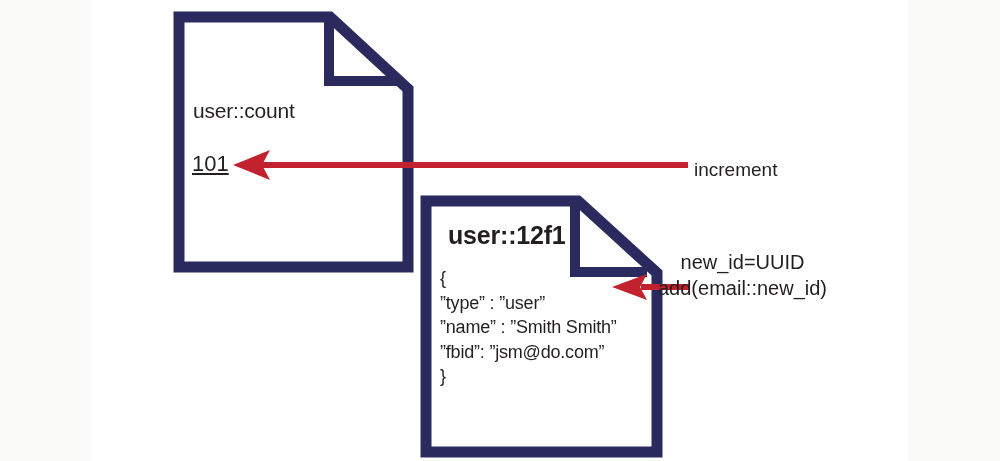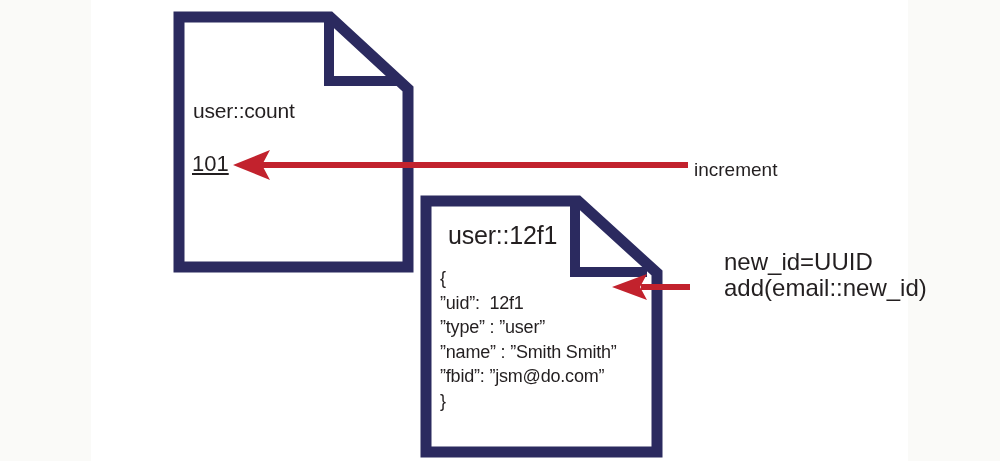--- a/index.html
+++ b/index.html
@@ -16,25 +16,25 @@
   .band-left{left:0;width:91px;}
   .band-right{left:908px;width:92px;}
   svg.shapes{position:absolute;left:0;top:0;width:1000px;height:461px;}
   .page{fill:#ffffff;stroke:var(--navy);stroke-width:11;stroke-linejoin:miter;}
   .fold{fill:none;stroke:var(--navy);stroke-width:10;stroke-linejoin:miter;}
   .arrowline{stroke:var(--red);stroke-width:6;}
   .arrowhead{fill:var(--red);}
   .txt{position:absolute;white-space:pre;color:var(--ink);}
   .doc1-title{left:193px;top:99px;font-size:21px;letter-spacing:-0.2px;}
   .doc1-value{left:192px;top:151px;font-size:22px;text-decoration:underline;}
-  .doc2-title{left:448px;top:221px;font-size:25px;letter-spacing:-0.2px;}
+  .doc2-title{left:448px;top:221px;font-size:25px;letter-spacing:-0.2px;font-weight:bold;}
   .json-body{position:absolute;left:440px;top:266px;font-size:18px;line-height:24.5px;letter-spacing:-0.2px;}
   .json-body div{white-space:pre;}
   .label-increment{left:694px;top:159px;font-size:19px;}
-  .labels2{position:absolute;left:724px;top:249px;font-size:24px;line-height:26px;}
+  .labels2{position:absolute;left:658px;top:249px;font-size:20px;line-height:26px;text-align:center;}
   .labels2 div{white-space:pre;}
 </style>
 </head>
 <body>
 
 <div class="canvas">
 
   <div class="band band-left"></div>
   <div class="band band-right"></div>
 
@@ -53,21 +53,20 @@
     <polygon class="arrowhead" points="612,287 647,274 640,287 647,300"></polygon>
   </svg>
 
   <div class="txt doc1-title">user::count</div>
   <div class="txt doc1-value">101</div>
 
   <div class="txt doc2-title">user::12f1</div>
 
   <div class="json-body">
     <div>{</div>
-    <div>”uid”:  12f1</div>
     <div>”type” : ”user”</div>
     <div>”name” : ”Smith Smith”</div>
     <div>”fbid”: ”jsm@do.com”</div>
     <div>}</div>
   </div>
 
   <div class="txt label-increment">increment</div>
 
   <div class="labels2">
     <div>new_id=UUID</div>

